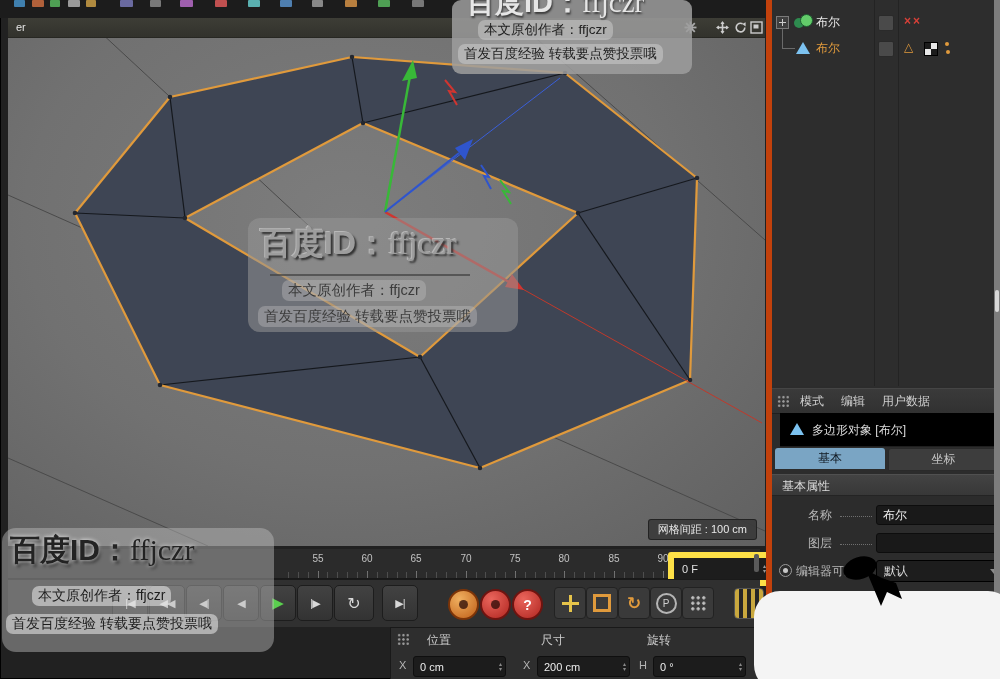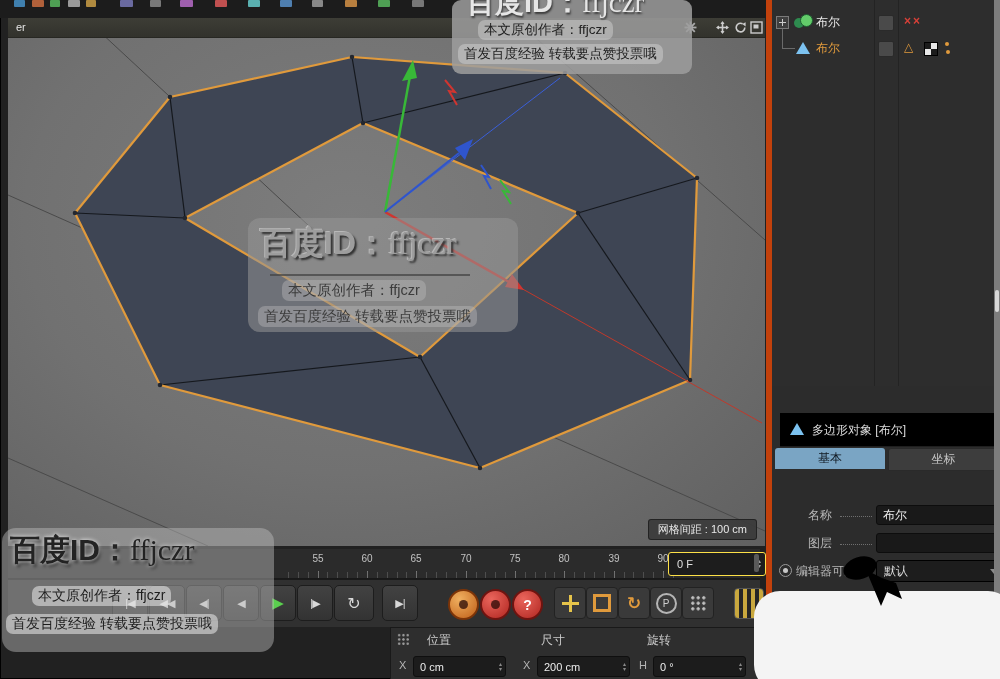--- a/index.html
+++ b/index.html
@@ -17,21 +17,21 @@
   .vp-label{position:absolute;left:8px;top:3px;font-size:11px;color:#e3e3e3;}
   .vp-ico{position:absolute;top:3px;width:13px;height:13px;}
   .grid-label{position:absolute;right:8px;bottom:6px;background:rgba(58,58,58,.9);color:#e8e8e8;font-size:11px;padding:2px 9px;border-radius:3px;border:1px solid rgba(15,15,15,.55);z-index:3;}
 
   
   .timeline{position:absolute;left:8px;top:549px;width:752px;height:29px;background:#2b2b2b;border-bottom:1px solid #191919;}
   .tick{position:absolute;top:4px;transform:translateX(-50%);font-size:10px;color:#c2c2c2;}
   .tickline{position:absolute;bottom:0;width:1px;height:7px;background:#787878;}
   .minor-ticks{position:absolute;left:280px;width:392px;bottom:0;height:6px;opacity:.55;
     background:repeating-linear-gradient(90deg,#6a6a6a 0 1px,transparent 1px 9.87px);}
-  .frame-field{position:absolute;left:660px;top:3px;width:84px;height:22px;background:#1d1d1d;border:1px solid #fde047;border-radius:3px;display:flex;align-items:center;color:#e0e0e0;font-size:11px;padding:0 4px 0 8px;}
+  .frame-field{position:absolute;left:660px;top:3px;width:84px;height:22px;background:#1d1d1d;border:6px solid #fde047;border-radius:3px;display:flex;align-items:center;color:#e0e0e0;font-size:11px;padding:0 4px 0 8px;}
   .frame-field .stepper{margin-left:auto;display:flex;flex-direction:column;line-height:5px;font-size:6px;color:#999;}
   .frame-nub{position:absolute;left:746px;top:5px;width:5px;height:18px;background:#5a5a5a;border-radius:2px;}
 
   
   .transport{position:absolute;left:8px;top:579px;width:752px;height:47px;background:#303030;border-top:1px solid #1a1a1a;}
   .tbtn{position:absolute;top:5px;width:34px;height:34px;background:linear-gradient(#424242,#333);border:1px solid #1d1d1d;border-radius:5px;color:#d8d8d8;font-size:11px;display:flex;align-items:center;justify-content:center;letter-spacing:-1px;}
   .tbtn.play{color:#5ad04e;font-size:15px;letter-spacing:0;}
   .tbtn.loop{font-size:16px;letter-spacing:0;}
   .cbtn{position:absolute;top:9px;width:27px;height:27px;border-radius:50%;display:flex;align-items:center;justify-content:center;}
   .cbtn.orange{background:radial-gradient(circle at 35% 30%,#f0b060,#c05f18);border:2px solid #7c3408;}
@@ -247,21 +247,21 @@
     <div class="grid-label">网格间距 : 100 cm</div>
   </div>
 
   <div class="timeline">
     <span class="tick" style="left:310px">55</span>
     <span class="tick" style="left:359px">60</span>
     <span class="tick" style="left:408px">65</span>
     <span class="tick" style="left:458px">70</span>
     <span class="tick" style="left:507px">75</span>
     <span class="tick" style="left:556px">80</span>
-    <span class="tick" style="left:606px">39</span>
+    <span class="tick" style="left:606px">85</span>
     <span class="tick" style="left:655px">90</span>
     <span class="tickline" style="left:310px"></span>
     <span class="tickline" style="left:359px"></span>
     <span class="tickline" style="left:408px"></span>
     <span class="tickline" style="left:458px"></span>
     <span class="tickline" style="left:507px"></span>
     <span class="tickline" style="left:556px"></span>
     <span class="tickline" style="left:606px"></span>
     <span class="tickline" style="left:655px"></span>
     <div class="minor-ticks"></div>
@@ -363,29 +363,36 @@
       <div class="om-row" style="top:36px">
         <span class="cone-icon" style="left:24px;top:6px"></span>
         <span class="om-label selected">布尔</span>
         <span class="graybox"></span>
         <span class="tag-tri">△</span>
         <span class="tag-checker"></span>
         <span class="tag-dots"></span>
       </div>
     </div>
 
+    <div class="am-menubar">
+      <span class="handle"></span>
+      <span class="am-menu-item">模式</span>
+      <span class="am-menu-item">编辑</span>
+      <span class="am-menu-item">用户数据</span>
+    </div>
 
     <div class="am-objheader">
       <span class="cone-icon"></span>
       <span class="am-title">多边形对象 [布尔]</span>
     </div>
 
     <div class="tab active">基本</div>
     <div class="tab inactive">坐标</div>
 
+    <div class="am-section">基本属性</div>
 
     <div class="am-row" style="top:502px">
       <span class="lbl">名称</span>
       <span class="leader"></span>
       <div class="afield">
         <span>布尔</span>
       </div>
     </div>
 
     <div class="am-row" style="top:530px">

